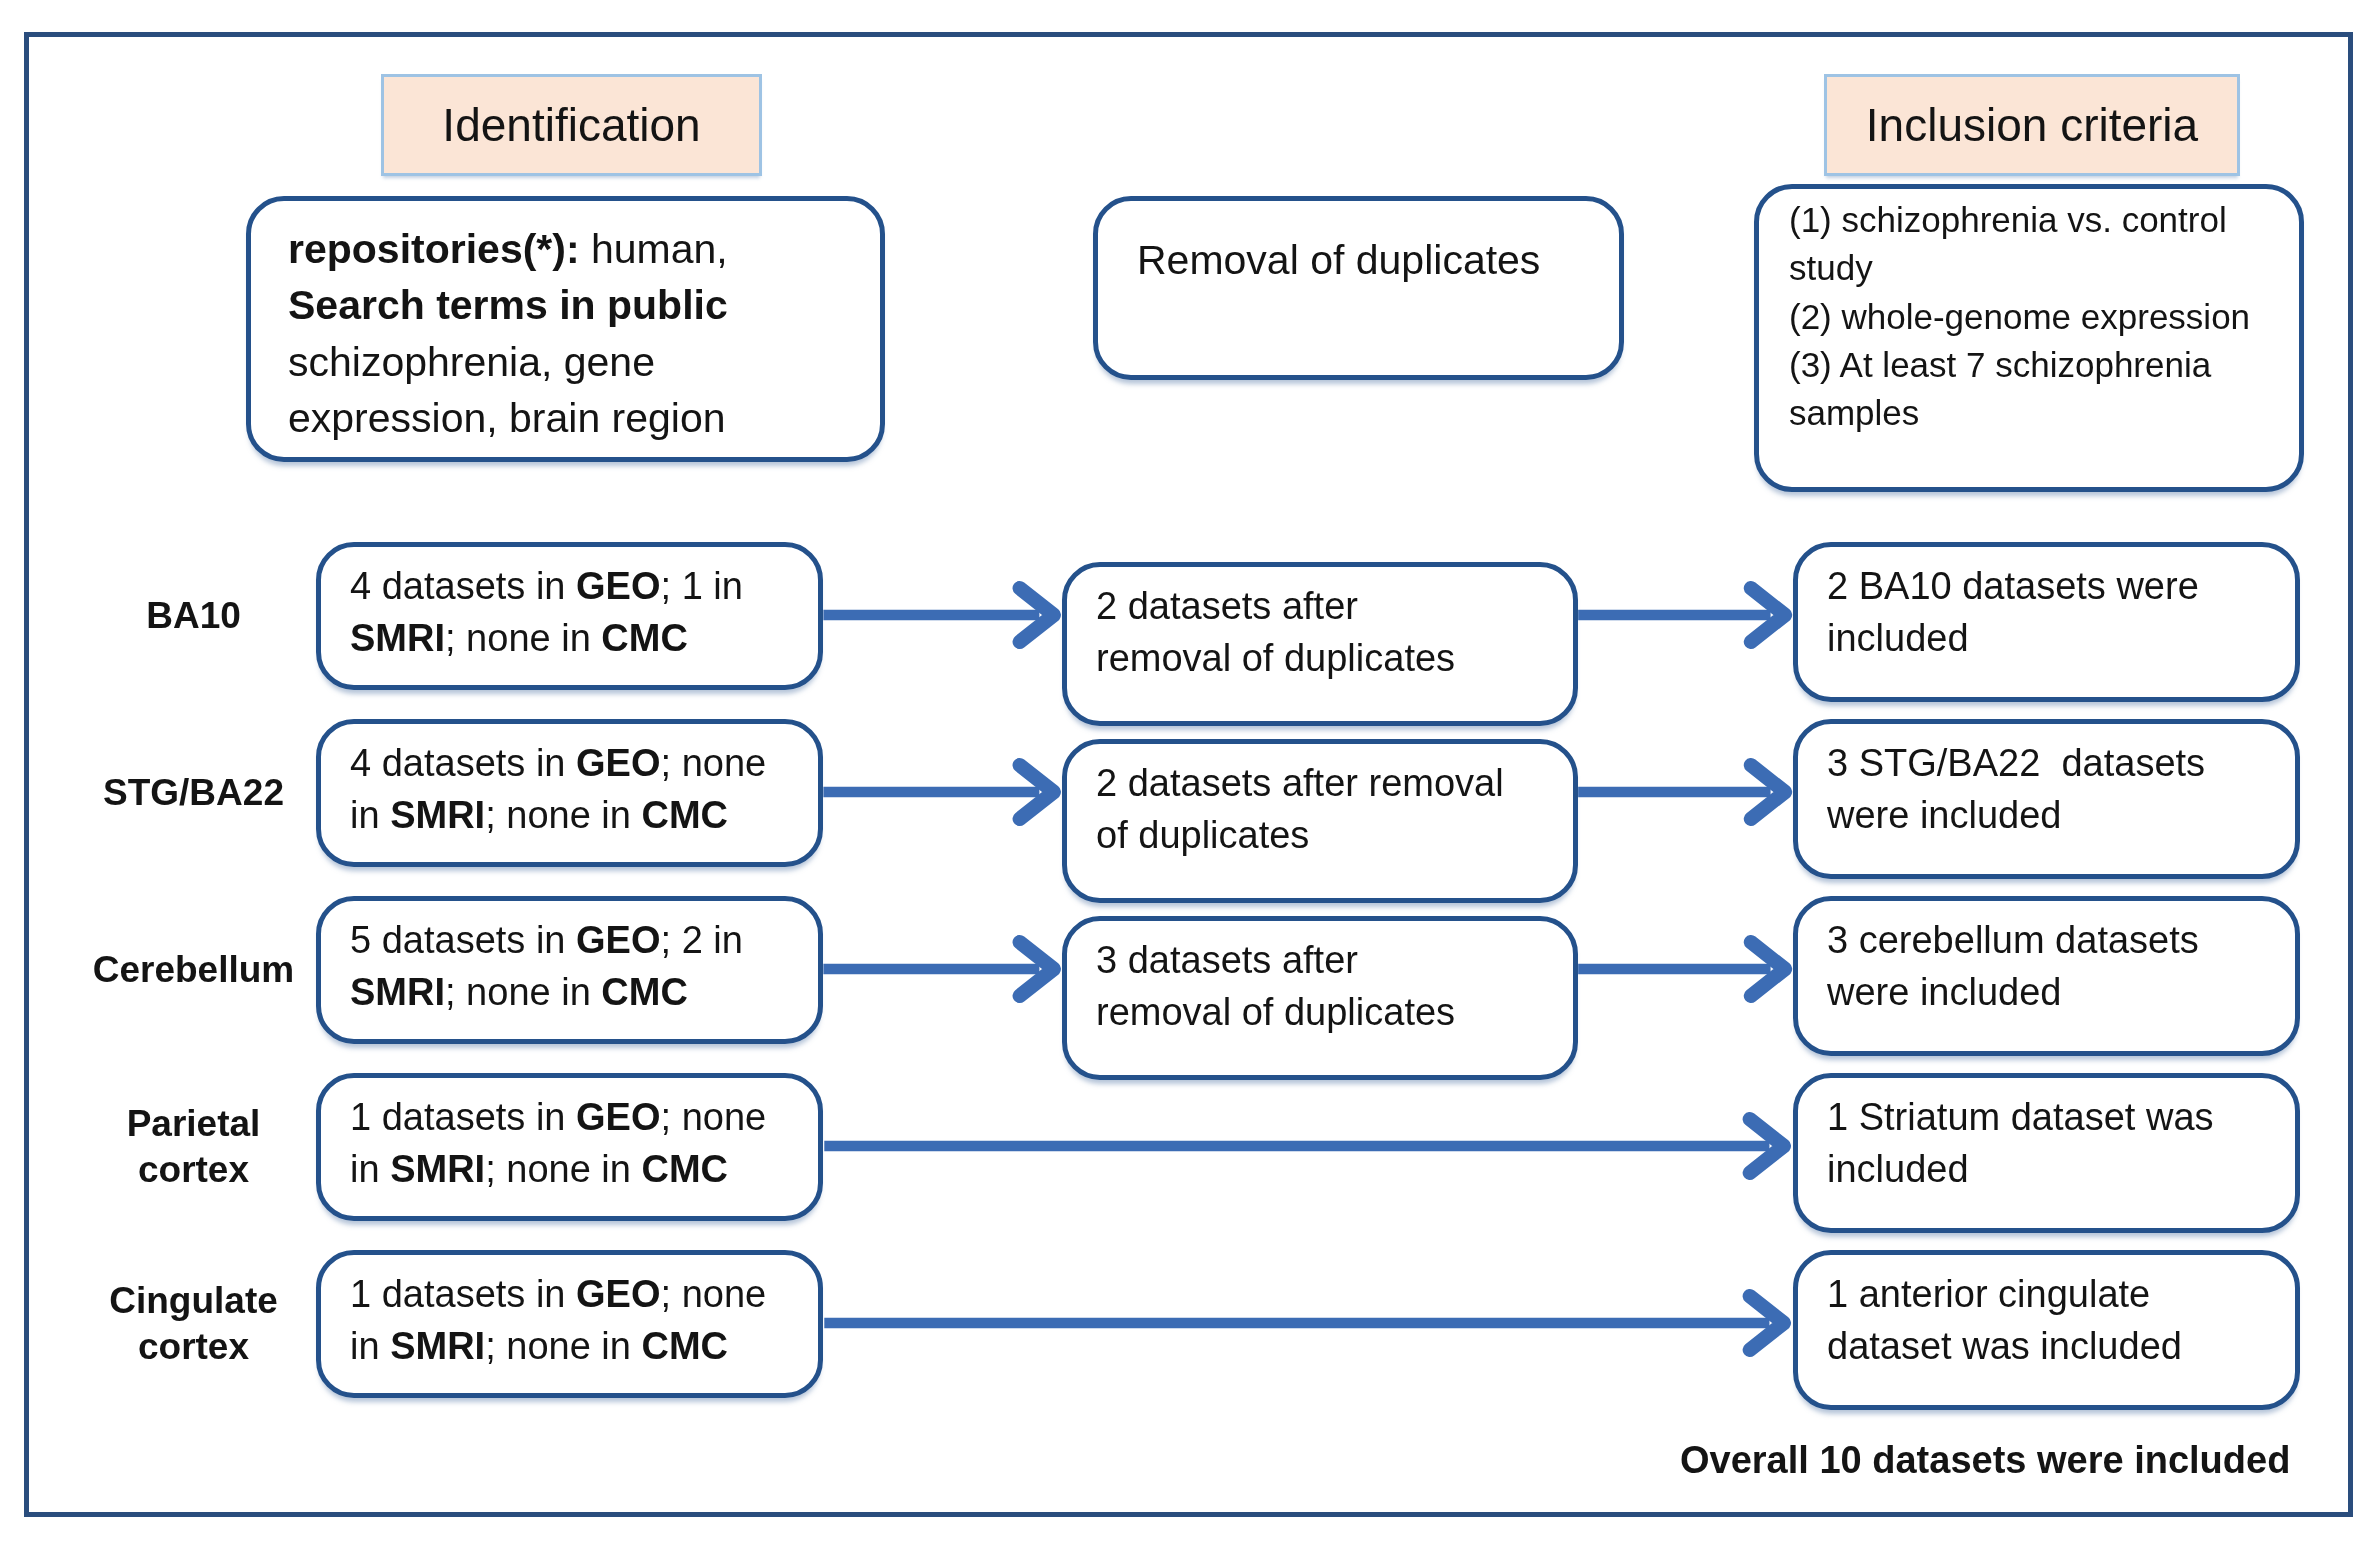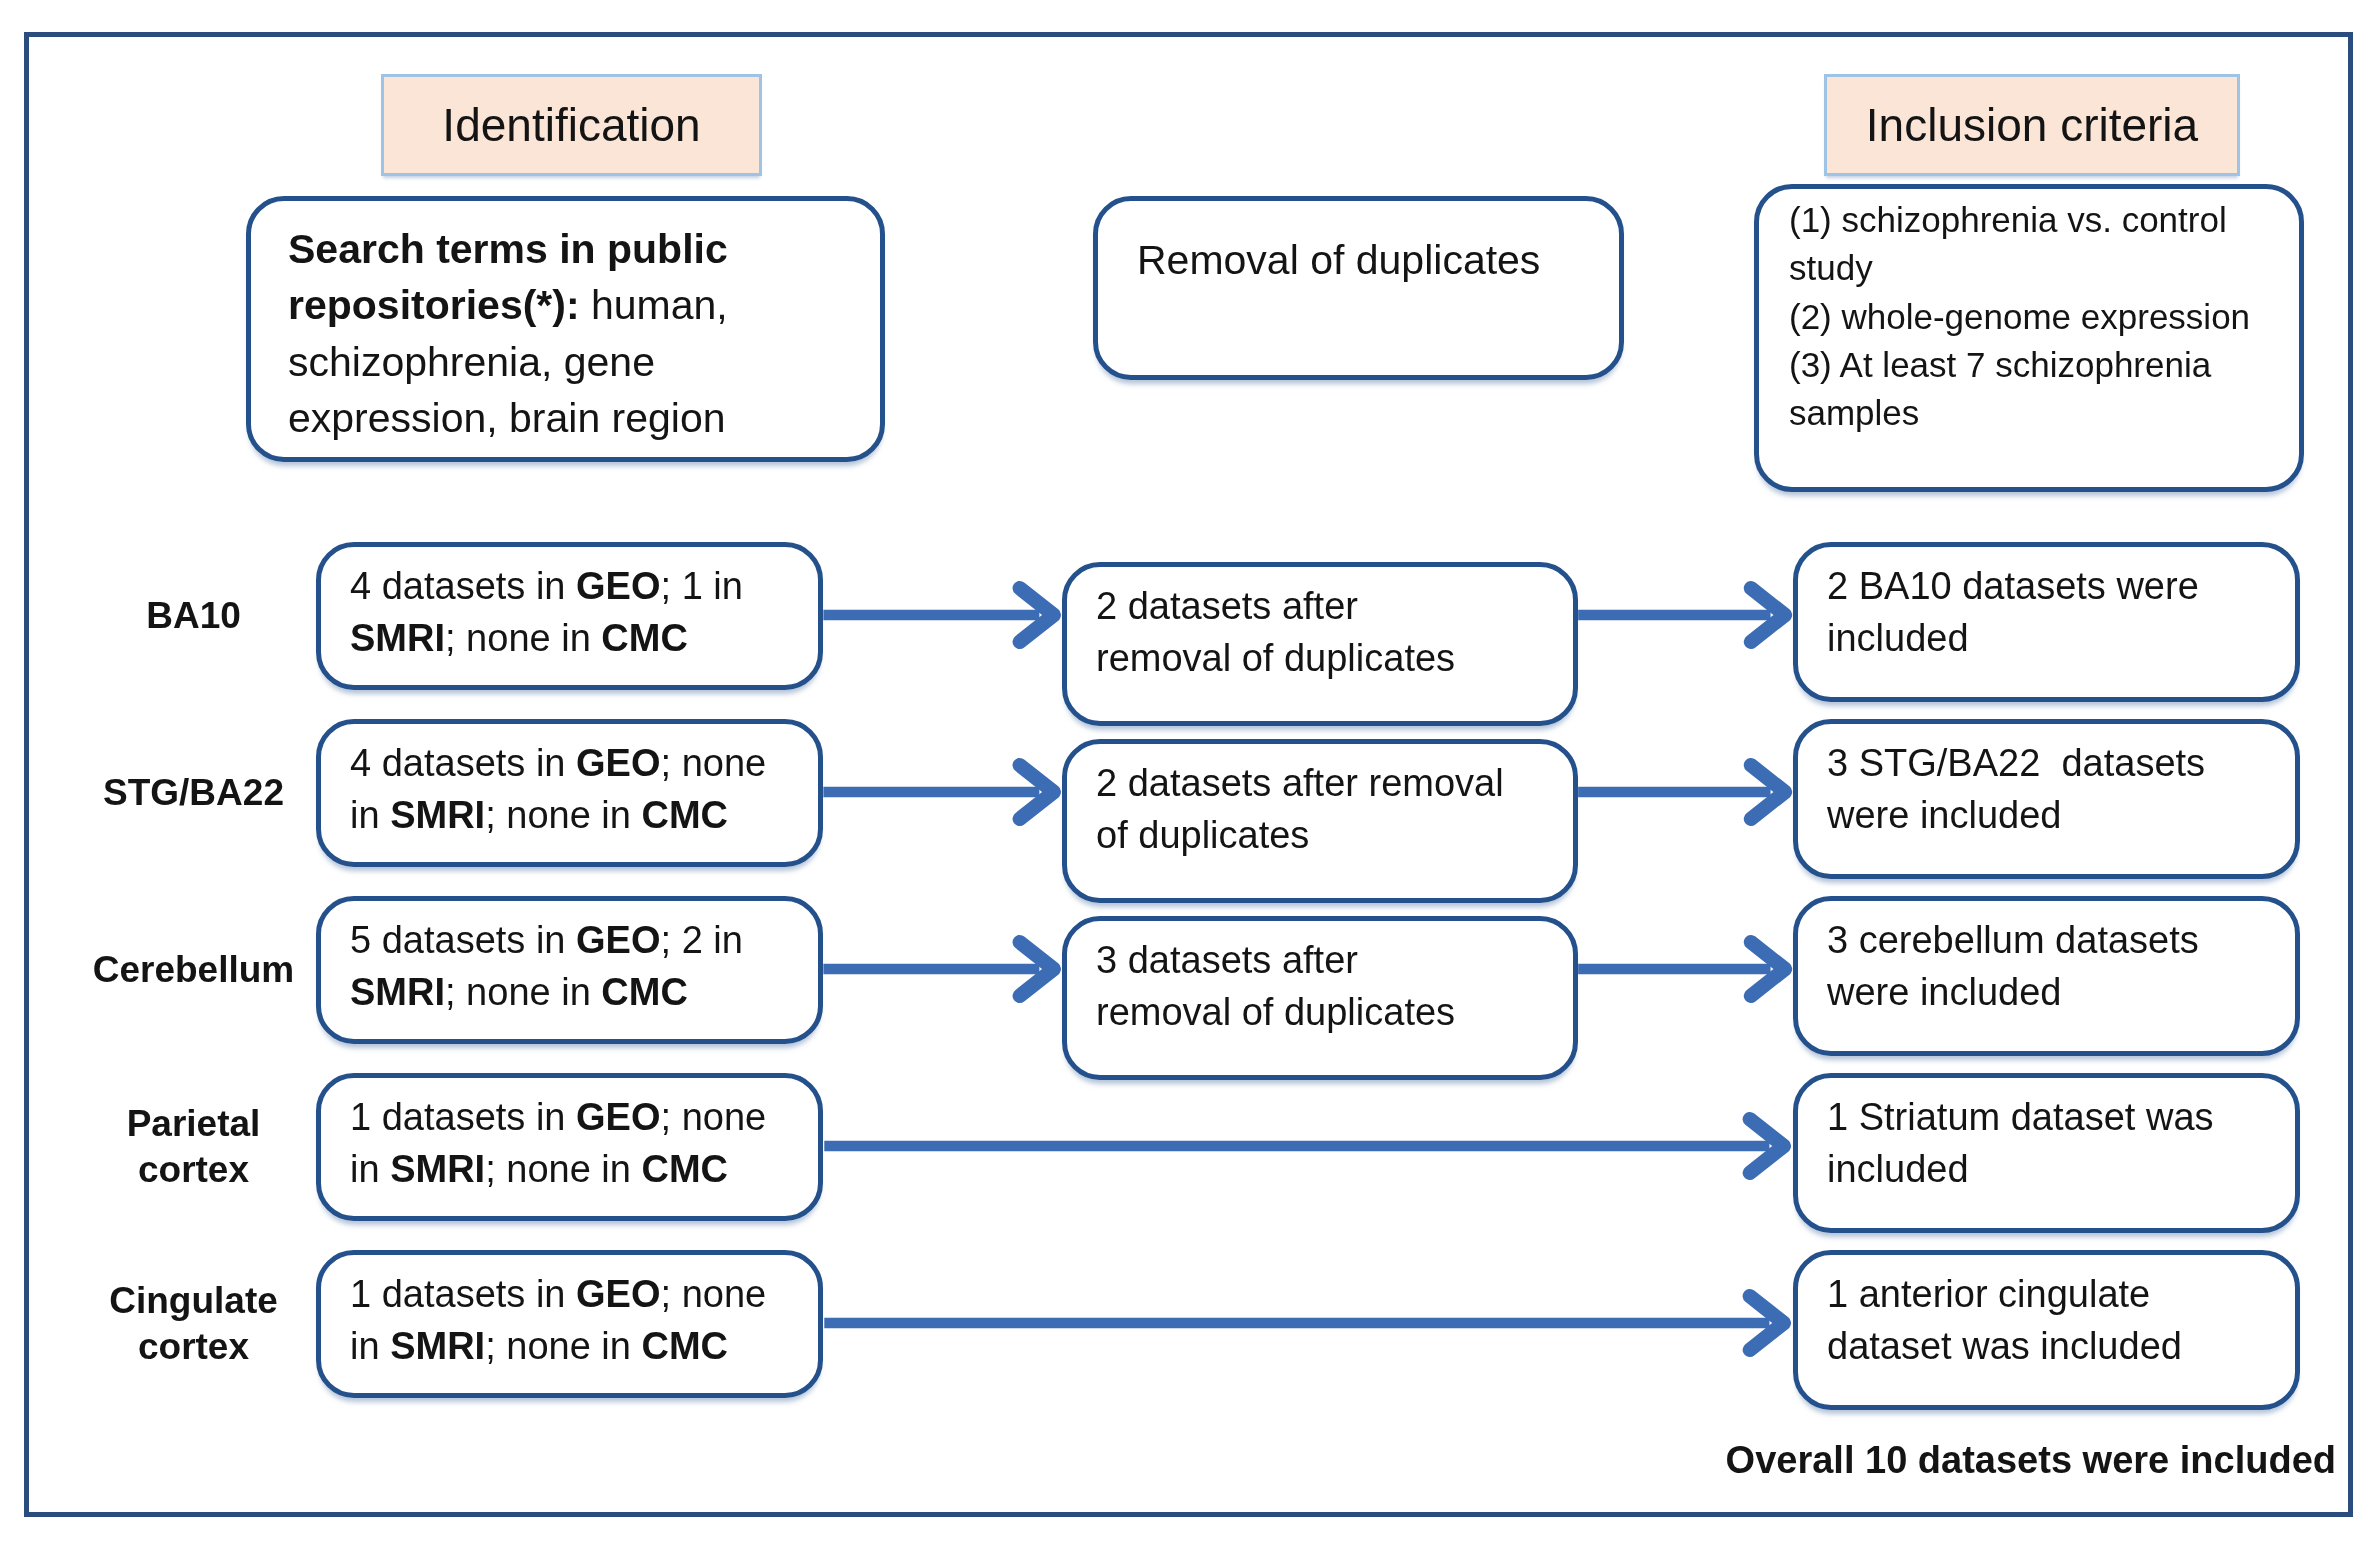--- a/index.html
+++ b/index.html
@@ -30,40 +30,40 @@
   .c3{left:1793px;width:507px;height:160px;}
   .r1{top:542px;} .r2{top:719px;} .r3{top:896px;} .r4{top:1073px;} .r5{top:1250px;}
   .label{position:absolute;left:72px;width:243px;height:148px;display:flex;
          align-items:center;justify-content:center;text-align:center;
          font-weight:bold;font-size:37px;line-height:1.25;}
   .line{white-space:pre-wrap;}
   .arrow{position:absolute;height:72px;color:var(--arrow);}
   .a1{left:823px;width:239px;} .a2{left:1578px;width:215px;}
   .along{left:823px;width:970px;}
   .ar1{top:579px;} .ar2{top:756px;} .ar3{top:933px;} .ar4{top:1110px;} .ar5{top:1287px;}
-  .footer{position:absolute;left:1680px;width:656px;top:1439px;text-align:right;
+  .footer{position:absolute;left:1680px;width:656px;top:1439px;text-align:left;
           font-weight:bold;font-size:38px;}
   b{font-weight:bold;}
 </style>
 </head>
 <body>
 
 <div class="stage">
   <div class="outer"></div>
 
   <div class="hdr" style="left:381px;width:381px;">
     <span>Identification</span>
   </div>
   <div class="hdr" style="left:1824px;width:416px;">
     <span>Inclusion criteria</span>
   </div>
 
   <div class="box searchbox">
+    <div class="line"><b>repositories(*):</b><span> human,</span></div>
     <div class="line"><b>Search terms in public</b></div>
-    <div class="line"><b>repositories(*):</b><span> human,</span></div>
     <div class="line">schizophrenia, gene</div>
     <div class="line">expression, brain region</div>
   </div>
 
   <div class="box removalbox">
     <div class="line">Removal of duplicates</div>
   </div>
 
   <div class="box criteriabox">
     <div class="line">(1) schizophrenia vs. control</div>

